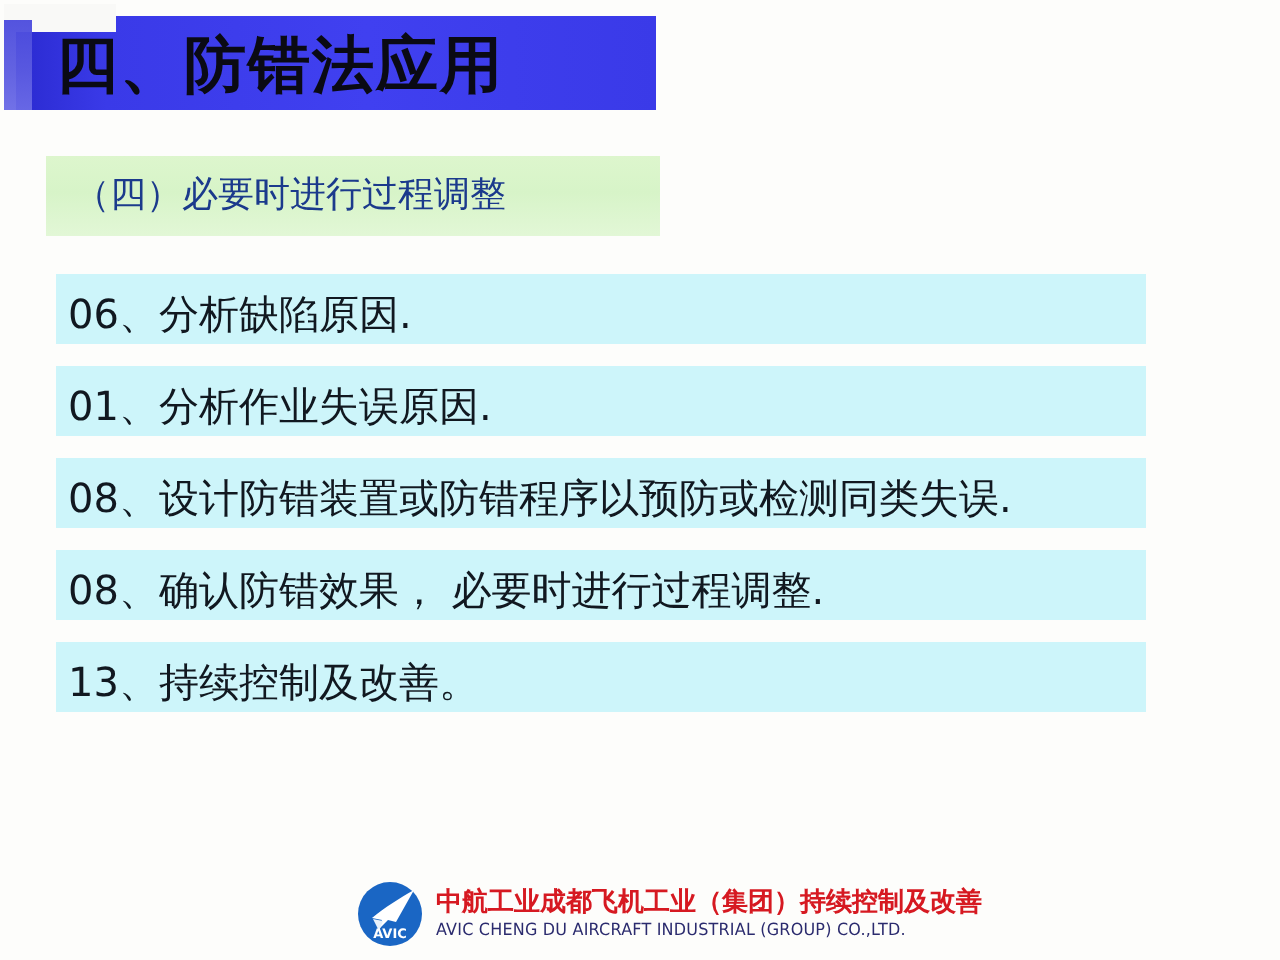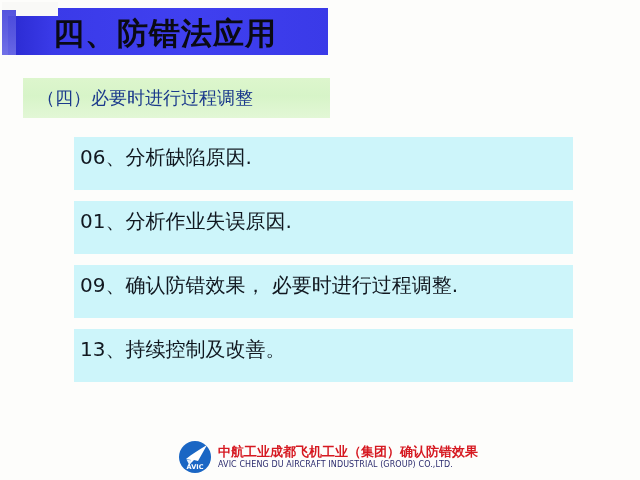--- a/index.html
+++ b/index.html
@@ -72,21 +72,21 @@
     position: absolute;
     left: -6px;
     top: 2px;
     width: 14px;
     height: 45px;
     background: linear-gradient(to bottom, #4b4bdd 0%, #5a5ae0 55%, #6a6ae6 100%);
     opacity: 0.95;
   }
   .title-text {
     position: absolute;
-    left: 45px;
+    left: 20px;
     top: 3px;
     font-size: 31px;
     font-weight: bold;
     line-height: 44px;
     color: #0a0a14;
     letter-spacing: 1px;
     white-space: nowrap;
     z-index: 3;
   }
 
@@ -114,23 +114,22 @@
   
   .rows {
     position: absolute;
     left: 28px;
     top: 137px;
     width: 545px;
   }
   .row {
     background: #cdf5fa;
     margin-bottom: 11px;
-    padding: 5px 0 18px 6px;
+    padding: 5px 0 0 6px;
     box-sizing: border-box;
-    margin-left: 46px;
   }
   .row-text {
     font-size: 20px;
     line-height: 30px;
     color: #111820;
     white-space: pre-wrap;
   }
 
   
   .footer {
@@ -187,35 +186,38 @@
   </div>
 
   <div class="rows">
     <div class="row">
       <div class="row-text">06、分析缺陷原因.</div>
     </div>
     <div class="row">
       <div class="row-text">01、分析作业失误原因.</div>
     </div>
     <div class="row">
-      <div class="row-text">09、确认防错效果， 必要时进行过程调整.</div>
+      <div class="row-text">08、设计防错装置或防错程序以预防或检测同类失误.</div>
+    </div>
+    <div class="row">
+      <div class="row-text">08、确认防错效果， 必要时进行过程调整.</div>
     </div>
     <div class="row">
       <div class="row-text">13、持续控制及改善。</div>
     </div>
   </div>
 
   <div class="footer">
     <div class="logo-mark">
       <svg width="34" height="34" viewBox="0 0 34 34" aria-hidden="true">
         <circle cx="17" cy="17" r="16" fill="#1a66c4"></circle>
         <path d="M29 5 C22 9 14 14 8 19 L13 20 L11 25 L16 20 L20 21 Z" fill="#ffffff"></path>
         <path d="M8.5 19.5 L13.5 20.5 L11.5 25.5 Z" fill="#e8f1fb"></path>
         <text x="17" y="29" font-size="6.5" font-weight="bold" fill="#ffffff" text-anchor="middle" font-family="DejaVu Sans, Liberation Sans, sans-serif">AVIC</text>
       </svg>
     </div>
     <div class="footer-texts">
-      <div class="footer-cn">中航工业成都飞机工业（集团）确认防错效果</div>
+      <div class="footer-cn">中航工业成都飞机工业（集团）持续控制及改善</div>
       <div class="footer-en">AVIC CHENG DU AIRCRAFT INDUSTRIAL (GROUP) CO.,LTD.</div>
     </div>
   </div>
 
 </div>
 
 </body></html>

